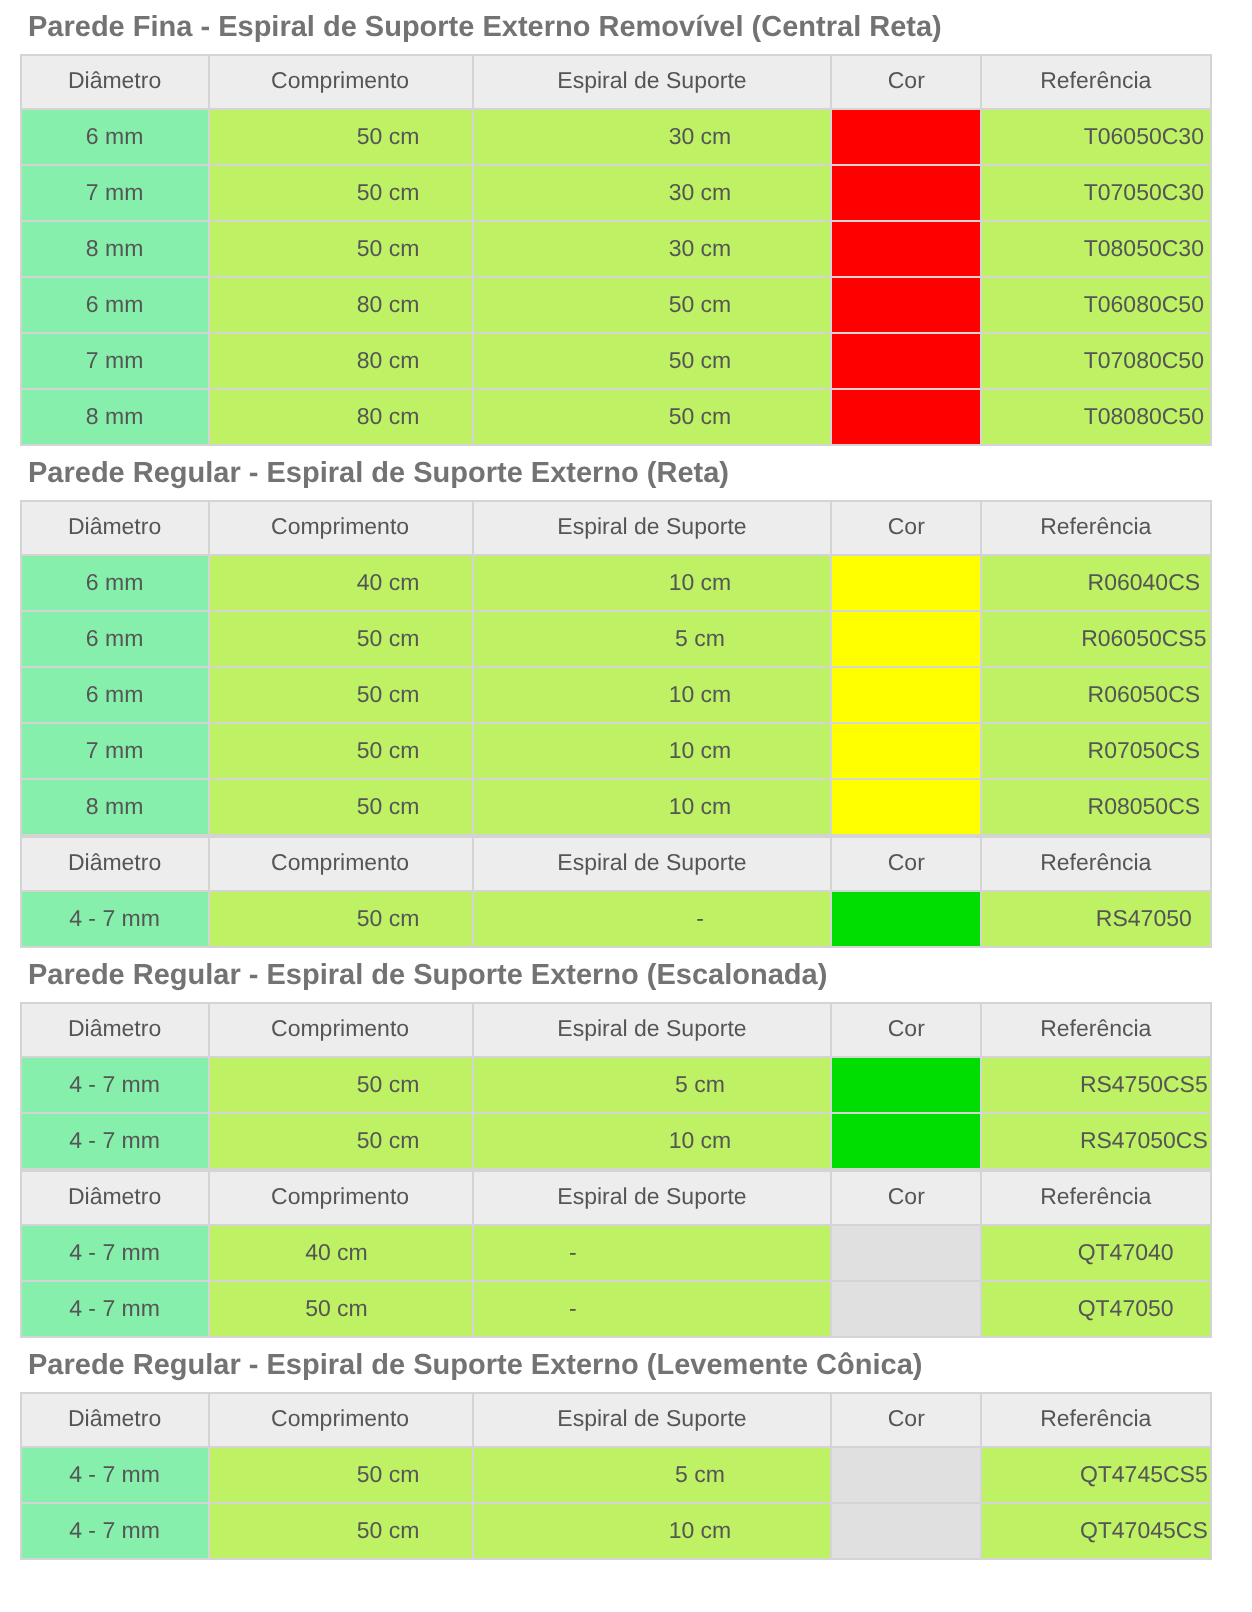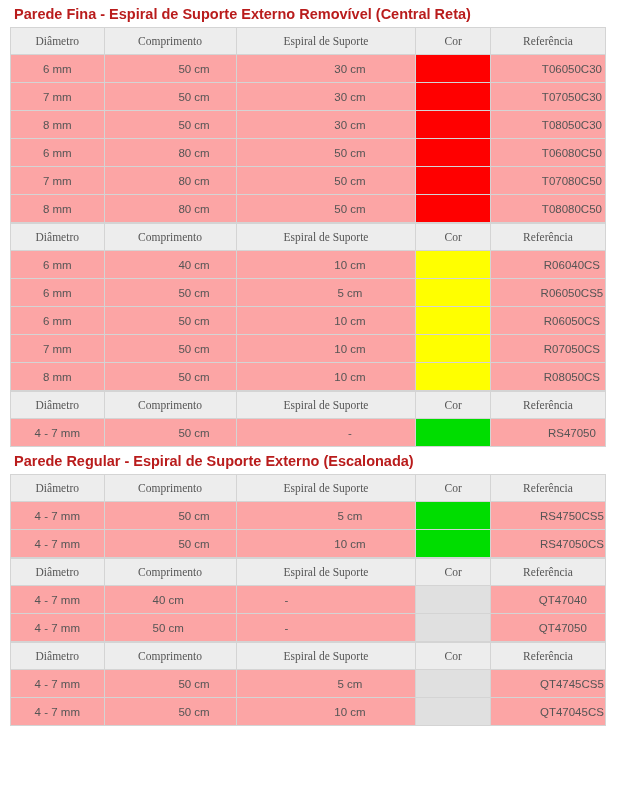--- a/index.html
+++ b/index.html
@@ -18,21 +18,21 @@
     width: 626px;
     box-sizing: border-box;
     padding: 0;
   }
   .section {
     margin: 0;
   }
   .section-title {
     font-size: 14.5px;
     font-weight: bold;
-    color: #b91c1c;
+    color: #737373;
     padding: 5px 0 4px 14px;
     line-height: 18px;
     white-space: nowrap;
   }
   table.tbl {
     border-collapse: collapse;
     width: 596px;
     margin-left: 10px;
     table-layout: fixed;
   }
@@ -44,28 +44,27 @@
     height: 27px;
     vertical-align: middle;
     color: #555555;
     font-weight: normal;
   }
   table.tbl th {
     background: #ededed;
     color: #555555;
     font-size: 11.5px;
     height: 26px;
-    font-family: Liberation Serif, serif;
   }
   table.tbl td.diam {
-    background: #fca5a5;
+    background: #86efac;
     color: #555555;
   }
   table.tbl td.plain {
-    background: #fca5a5;
+    background: #bef264;
     padding-left: 48px;
   }
   table.tbl td.cor {
     padding: 0;
   }
   
   col.c1 { width: 78px; }
   col.c2 { width: 110px; }
   col.c3 { width: 150px; }
   col.c4 { width: 62px; }
@@ -137,20 +136,21 @@
             <td class="diam">8 mm</td>
             <td class="plain">80 cm</td>
             <td class="plain">50 cm</td>
             <td class="cor" style="background: rgb(255, 0, 0);"></td>
             <td class="plain">T08080C50</td>
           </tr>
         </tbody>
       </table>
     </div>
     <div class="section">
+      <div class="section-title">Parede Regular - Espiral de Suporte Externo (Reta)</div>
       <table class="tbl">
         <colgroup>
           <col class="c1">
           <col class="c2">
           <col class="c3">
           <col class="c4">
           <col class="c5">
         </colgroup>
         <thead>
           <tr>
@@ -296,20 +296,21 @@
             <td class="diam">4 - 7 mm</td>
             <td class="plain">50 cm</td>
             <td class="plain">-</td>
             <td class="cor" style="background: rgb(224, 224, 224);"></td>
             <td class="plain">QT47050</td>
           </tr>
         </tbody>
       </table>
     </div>
     <div class="section">
+      <div class="section-title">Parede Regular - Espiral de Suporte Externo (Levemente Cônica)</div>
       <table class="tbl">
         <colgroup>
           <col class="c1">
           <col class="c2">
           <col class="c3">
           <col class="c4">
           <col class="c5">
         </colgroup>
         <thead>
           <tr>

